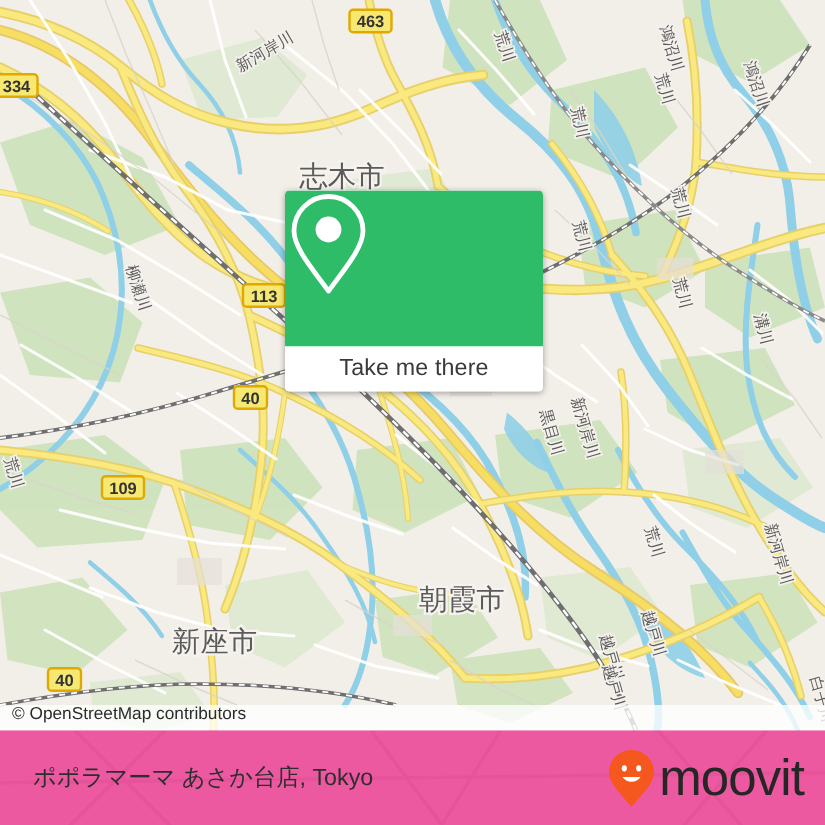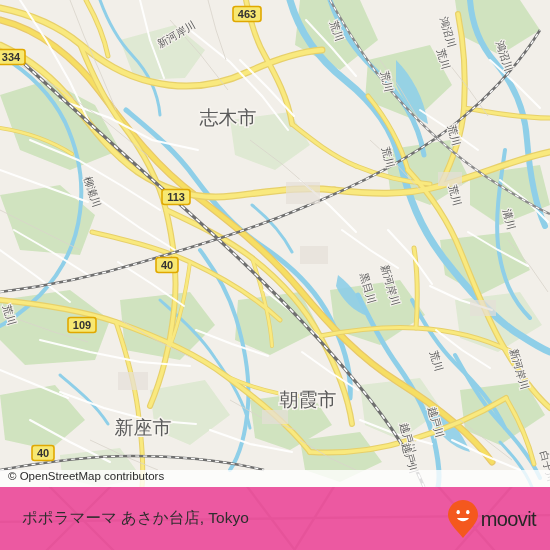--- a/index.html
+++ b/index.html
@@ -56,21 +56,21 @@
   .footer-inner{
     position:relative;width:100%;height:100%;
     display:flex;align-items:center;justify-content:space-between;
     padding:0 14px 0 22px;box-sizing:border-box;
   }
   .place-title{
     font-size:15.5px;color:#2e2e2e;white-space:nowrap;
   }
   .brand{display:flex;align-items:center;gap:2px;}
   .brand-word{
-    font-size:20px;color:#262626;letter-spacing:-.6px;line-height:1;
+    font-size:34px;color:#262626;letter-spacing:-.6px;line-height:1;
     font-weight:400;
   }
 </style>
 </head>
 <body>
 
 <div id="root">
 
   <div class="map">
     <svg width="550" height="487" viewBox="0 0 550 487">
@@ -314,20 +314,31 @@
             <text x="430" y="352" font-size="10.5" font-family="&quot;DejaVu Sans&quot;, sans-serif" fill="#5a5a5a" stroke="#f4f1ec" stroke-width="2.2" paint-order="stroke" transform="rotate(74 430 352)">荒川</text>
             <text x="510" y="350" font-size="10.5" font-family="&quot;DejaVu Sans&quot;, sans-serif" fill="#5a5a5a" stroke="#f4f1ec" stroke-width="2.2" paint-order="stroke" transform="rotate(74 510 350)">新河岸川</text>
             <text x="428" y="408" font-size="10.5" font-family="&quot;DejaVu Sans&quot;, sans-serif" fill="#5a5a5a" stroke="#f4f1ec" stroke-width="2.2" paint-order="stroke" transform="rotate(74 428 408)">越戸川</text>
             <text x="400" y="424" font-size="10.5" font-family="&quot;DejaVu Sans&quot;, sans-serif" fill="#5a5a5a" stroke="#f4f1ec" stroke-width="2.2" paint-order="stroke" transform="rotate(74 400 424)">越戸川</text>
             <text x="402" y="444" font-size="10.5" font-family="&quot;DejaVu Sans&quot;, sans-serif" fill="#5a5a5a" stroke="#f4f1ec" stroke-width="2.2" paint-order="stroke" transform="rotate(74 402 444)">越戸川</text>
             <text x="540" y="452" font-size="10.5" font-family="&quot;DejaVu Sans&quot;, sans-serif" fill="#5a5a5a" stroke="#f4f1ec" stroke-width="2.2" paint-order="stroke" transform="rotate(74 540 452)">白子川</text>
           </g>
       </g>
     </svg>
 
+    <div class="card">
+      <div class="card-top">
+        <svg class="pin-svg" width="58" height="72" viewBox="0 0 58 72">
+          <path d="M29 4 C16.3 4 6 14.3 6 27 C6 38 18 52 29 67 C40 52 52 38 52 27 C52 14.3 41.7 4 29 4 Z" fill="none" stroke="#ffffff" stroke-width="3.2" stroke-linejoin="round"></path>
+          <circle cx="29" cy="26" r="8.6" fill="#ffffff"></circle>
+        </svg>
+      </div>
+      <div class="card-bottom">
+        <span>Take me there</span>
+      </div>
+    </div>
 
     <div class="attrib">
       <span>© OpenStreetMap contributors</span>
     </div>
   </div>
 
   <div class="footer">
     <svg class="footer-watermark" width="550" height="63" viewBox="0 0 550 63">
       <rect x="0" y="0" width="550" height="63" fill="#f2efe9"></rect>
       <g stroke="#b9b2a8" stroke-width="2.4" fill="none">

